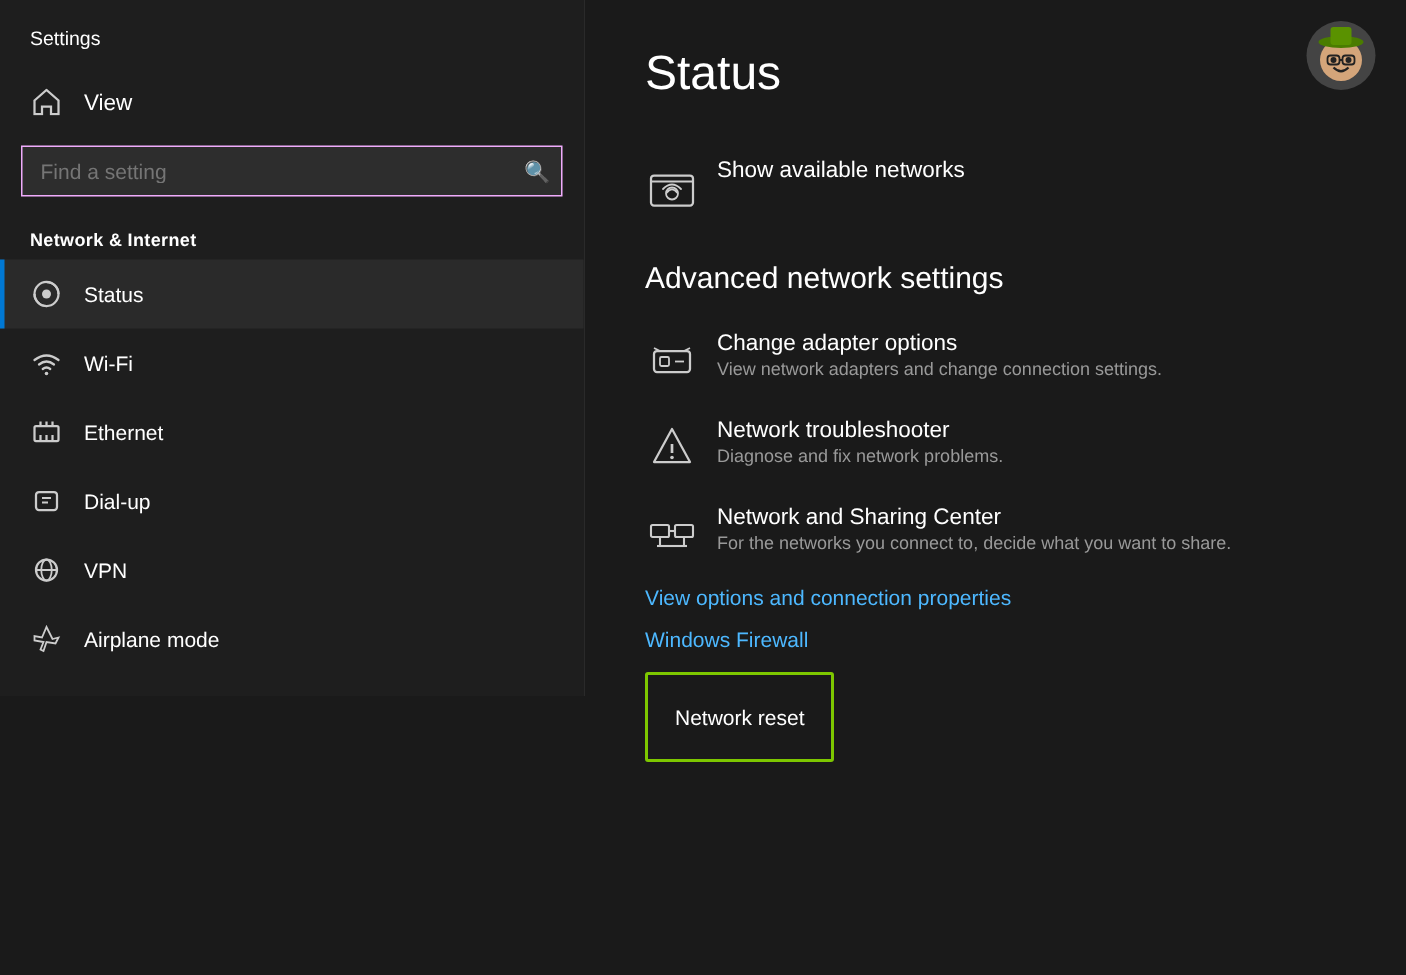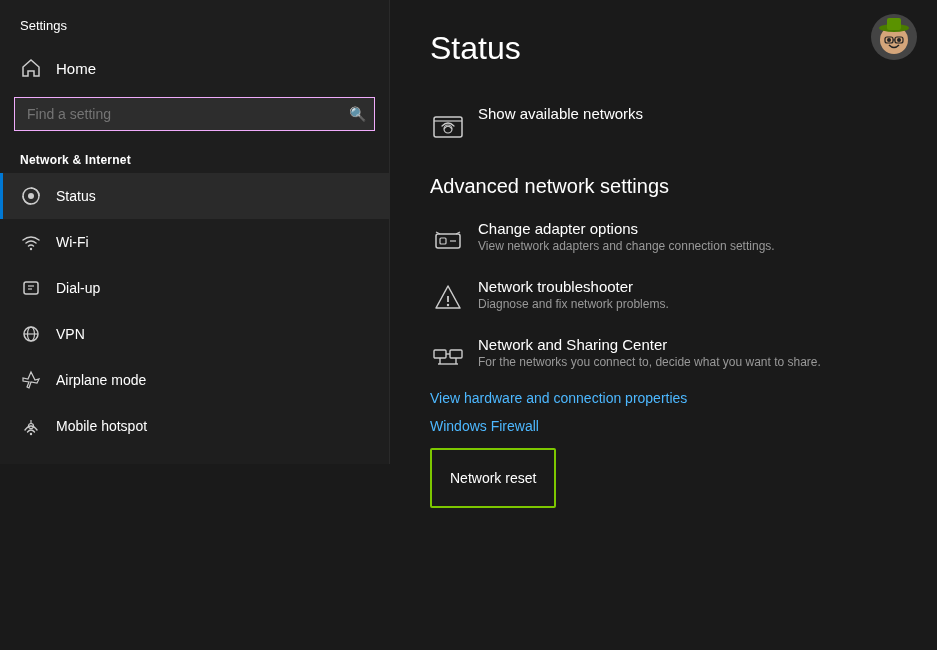--- a/index.html
+++ b/index.html
@@ -210,21 +210,21 @@
 
 <div class="sidebar">
   <div class="sidebar-title">Settings</div>
 
   <div class="home-item">
     <span class="nav-icon">
       <svg width="18" height="18" viewBox="0 0 18 18" fill="none" xmlns="http://www.w3.org/2000/svg">
         <path d="M1 8L9 1L17 8V17H12V12H6V17H1V8Z" stroke="#cccccc" stroke-width="1.5" fill="none"></path>
       </svg>
     </span>
-    <span class="home-item-label">Home</span>
+    <span class="home-item-label">View</span>
   </div>
 
   <div class="search-box">
     <input class="search-input" type="text" placeholder="Find a setting" style="">
     <span class="search-icon-wrap">🔍</span>
   </div>
 
   <div class="section-label">Network &amp; Internet</div>
 
   <div class="nav-item active">
@@ -244,20 +244,34 @@
       <svg width="20" height="20" viewBox="0 0 20 20" fill="none">
         <path d="M2 8 Q10 2 18 8" stroke="#cccccc" stroke-width="1.5" fill="none" stroke-linecap="round"></path>
         <path d="M5 11 Q10 7 15 11" stroke="#cccccc" stroke-width="1.5" fill="none" stroke-linecap="round"></path>
         <path d="M7.5 14 Q10 12 12.5 14" stroke="#cccccc" stroke-width="1.5" fill="none" stroke-linecap="round"></path>
         <circle cx="10" cy="17" r="1.2" fill="#cccccc"></circle>
       </svg>
     </span>
     <span class="nav-label">Wi-Fi</span>
   </div>
 
+  <div class="nav-item">
+    <span class="nav-icon">
+      <svg width="20" height="20" viewBox="0 0 20 20" fill="none">
+        <rect x="2" y="6" width="16" height="10" rx="1" stroke="#cccccc" stroke-width="1.5" fill="none"></rect>
+        <line x1="6" y1="6" x2="6" y2="3" stroke="#cccccc" stroke-width="1.5"></line>
+        <line x1="10" y1="6" x2="10" y2="3" stroke="#cccccc" stroke-width="1.5"></line>
+        <line x1="14" y1="6" x2="14" y2="3" stroke="#cccccc" stroke-width="1.5"></line>
+        <line x1="6" y1="12" x2="6" y2="16" stroke="#cccccc" stroke-width="1.5"></line>
+        <line x1="10" y1="12" x2="10" y2="16" stroke="#cccccc" stroke-width="1.5"></line>
+        <line x1="14" y1="12" x2="14" y2="16" stroke="#cccccc" stroke-width="1.5"></line>
+      </svg>
+    </span>
+    <span class="nav-label">Ethernet</span>
+  </div>
 
   <div class="nav-item">
     <span class="nav-icon">
       <svg width="20" height="20" viewBox="0 0 20 20" fill="none">
         <rect x="3" y="4" width="14" height="12" rx="2" stroke="#cccccc" stroke-width="1.5" fill="none"></rect>
         <line x1="7" y1="8" x2="13" y2="8" stroke="#cccccc" stroke-width="1.2"></line>
         <line x1="7" y1="11" x2="11" y2="11" stroke="#cccccc" stroke-width="1.2"></line>
       </svg>
     </span>
     <span class="nav-label">Dial-up</span>
@@ -386,19 +400,19 @@
         <line x1="6" y1="24" x2="26" y2="24" stroke="#cccccc" stroke-width="1.4"></line>
       </svg>
     </div>
     <div class="main-item-text">
       <div class="main-item-title">Network and Sharing Center</div>
       <div class="main-item-desc">For the networks you connect to, decide what you want to share.</div>
     </div>
   </div>
 
   
-  <a class="link-item">View hardware and connection properties</a>
+  <a class="link-item">View options and connection properties</a>
   <a class="link-item">Windows Firewall</a>
 
   
   <button class="network-reset-btn">Network reset</button>
 
 </div>
 
 </body></html>

